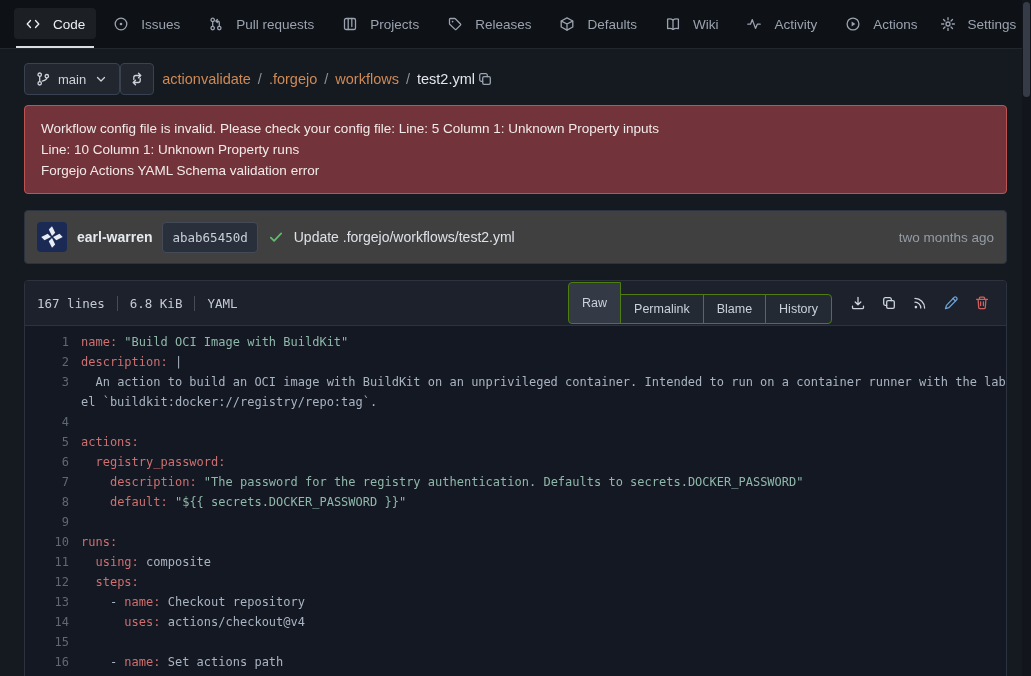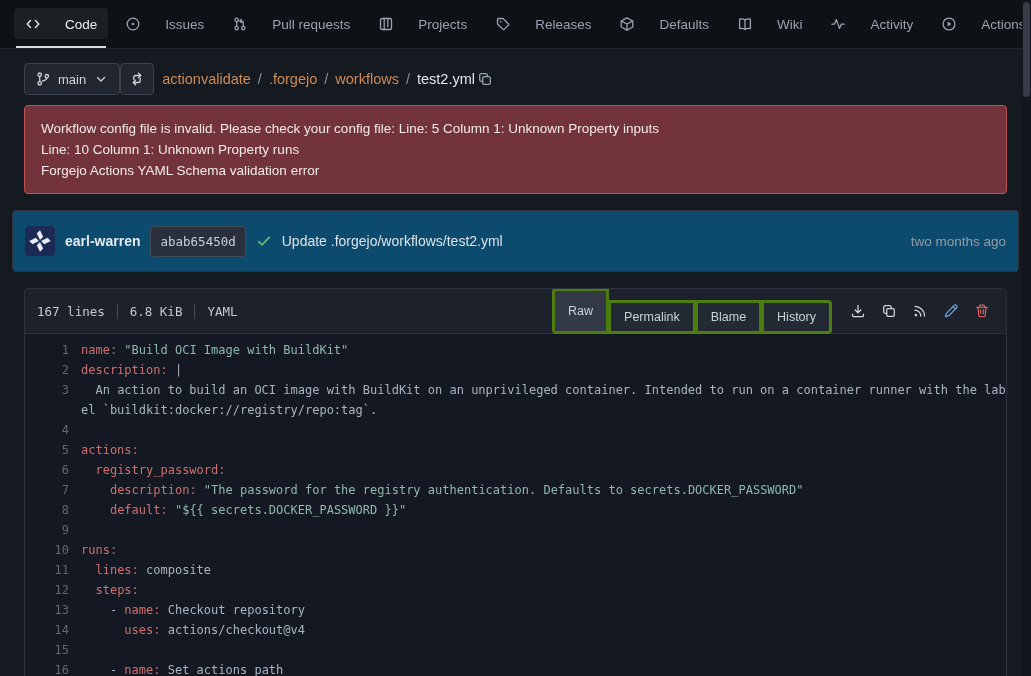--- a/index.html
+++ b/index.html
@@ -3,21 +3,21 @@
 <meta charset="utf-8">
 <style>
   * { margin:0; padding:0; box-sizing:border-box; }
   html,body { background:#151920; }
   body { font-family:"Liberation Sans", sans-serif; color:#c4ccd7; }
   .page { position:relative; width:1031px; height:676px; overflow:hidden; background:#151920; }
 
   
   .navbar { height:49px; background:#0e1116; border-bottom:1px solid #22272f; display:flex; align-items:stretch; padding:0 14px; }
   .nav-left { display:flex; align-items:stretch; gap:6px; }
-  .nav-item { position:relative; display:flex; align-items:center; gap:24px; padding:0 11px; color:#9aa3af; font-size:13.5px; cursor:pointer; white-space:nowrap;border-radius:6px; }
+  .nav-item { position:relative; display:flex; align-items:center; gap:12px; padding:0 11px; color:#9aa3af; font-size:13.5px; cursor:pointer; white-space:nowrap;border-radius:6px; }
   .nav-item .nicon { display:flex; align-items:center; }
   .nav-item.active { color:#eceff3; }
   .nav-item.active::before { content:""; position:absolute; left:0; right:0; top:8px; bottom:9px; background:rgba(255,255,255,.06); border-radius:4px; }
   .nav-item.active::after { content:""; position:absolute; left:2px; right:2px; bottom:0; height:2px; background:#d9dee4; }
   .nav-item > * { position:relative; }
   .nav-settings { margin-left:auto; }
 
   .nicon svg { display:block; }
 
   
@@ -27,35 +27,35 @@
   .breadcrumb { display:flex; align-items:flex-end; gap:7px; margin-left:8px; font-size:14.5px; }
   .crumb-link { color:#cf8a55; cursor:pointer; }
   .crumb-sep { color:#8a929c; }
   .crumb-current { color:#e2e6eb; }
   .copy-path { background:none; border:none; color:#9aa3af; margin-left:2px; cursor:pointer; display:flex; align-items:center; }
 
   
   .error-banner { margin:0 24px 16px; background:#72343a; border:1px solid #bd5454; border-radius:4px; padding:12px 16px; color:#f2eaea; font-size:13.5px; line-height:21px; }
 
   
-  .commit-bar { margin:0 12px 16px; height:62px; background:#0c4a6e; border:1px solid #2d333e; border-radius:4px; display:flex; align-items:center; gap:10px; padding:0 12px; }
+  .commit-bar { margin:0 24px 16px; height:54px; background:#404040; border:1px solid #2d333e; border-radius:4px; display:flex; align-items:center; gap:10px; padding:0 12px; }
   .avatar { width:30px; height:30px; border-radius:4px; overflow:hidden; flex:0 0 auto; }
   .commit-author { font-weight:bold; font-size:14px; color:#e6eaef; }
   .commit-hash { font-family:"DejaVu Sans Mono", monospace; font-size:12.5px; color:#c8cfd8; background:#2a303b; border:1px solid #434b58; border-radius:4px; padding:7px 9px; cursor:pointer; }
   .commit-check { color:#5fbf6b; display:flex; align-items:center; }
   .commit-msg { font-size:14px; color:#dde2e8; }
   .commit-time { margin-left:auto; font-size:13.5px; color:#949ca6; }
 
   
   .file-box { margin:0 24px; border:1px solid #2d333e; border-radius:4px 4px 0 0; overflow:hidden; }
   .file-header { height:45px; background:#1c212b; border-bottom:1px solid #2d333e; display:flex; align-items:center; padding:0 12px; }
   .file-stats { display:flex; align-items:center; gap:12px; font-family:"DejaVu Sans Mono", monospace; font-size:12.5px; color:#c2cad4; }
   .stat-sep { width:1px; height:15px; background:#454c58; }
   .seg-group { display:flex; margin-left:auto; }
-  .seg-btn { background:#242a34; border:3px solid #4d7c0f; color:#cad1da; font-size:12.5px; font-family:inherit; padding:7px 13px; cursor:pointer; }
+  .seg-btn { background:#242a34; border:1px solid #4d7c0f; color:#cad1da; font-size:12.5px; font-family:inherit; padding:7px 13px; cursor:pointer; }
   .seg-btn + .seg-btn { margin-left:-1px;margin-top:12px; }
   .seg-btn:first-child { border-radius:4px 0 0 4px; background:#333a46; }
   .seg-btn:last-child { border-radius:0 4px 4px 0; }
   .file-actions { display:flex; align-items:center; gap:15px; margin-left:18px; margin-right:4px; }
   .act-btn { background:none; border:none; color:#ccd3db; cursor:pointer; display:flex; align-items:center; }
   .act-btn.edit { color:#6da2d8; }
   .act-btn.delete { color:#cf5f5f; }
 
   
   .code { background:#141822; padding:6px 0; font-family:"DejaVu Sans Mono", monospace; font-size:12px; }
@@ -336,21 +336,21 @@
         <div class="code-row">
           <span class="ln">9</span>
           <span class="code-text"></span>
         </div>
         <div class="code-row">
           <span class="ln">10</span>
           <span class="code-text"><span class="tk-k">runs:</span></span>
         </div>
         <div class="code-row">
           <span class="ln">11</span>
-          <span class="code-text"><span class="tk-t">  </span><span class="tk-k">lines:</span><span class="tk-t"> composite</span></span>
+          <span class="code-text"><span class="tk-t">  </span><span class="tk-k">using:</span><span class="tk-t"> composite</span></span>
         </div>
         <div class="code-row">
           <span class="ln">12</span>
           <span class="code-text"><span class="tk-t">  </span><span class="tk-k">steps:</span></span>
         </div>
         <div class="code-row">
           <span class="ln">13</span>
           <span class="code-text"><span class="tk-t">    - </span><span class="tk-k">name:</span><span class="tk-t"> Checkout repository</span></span>
         </div>
         <div class="code-row">

